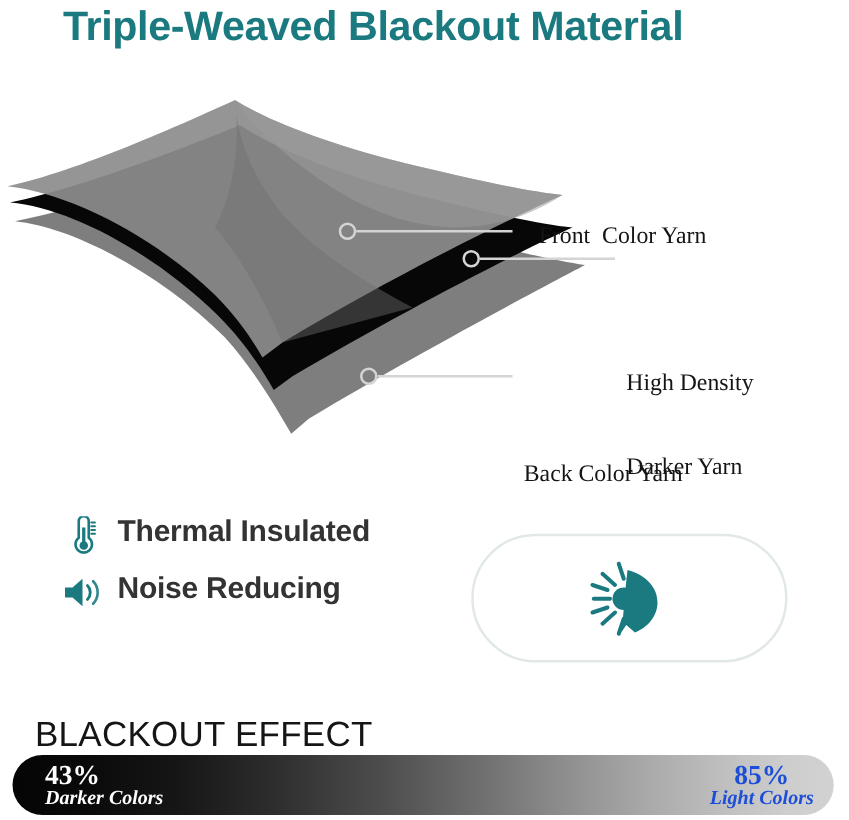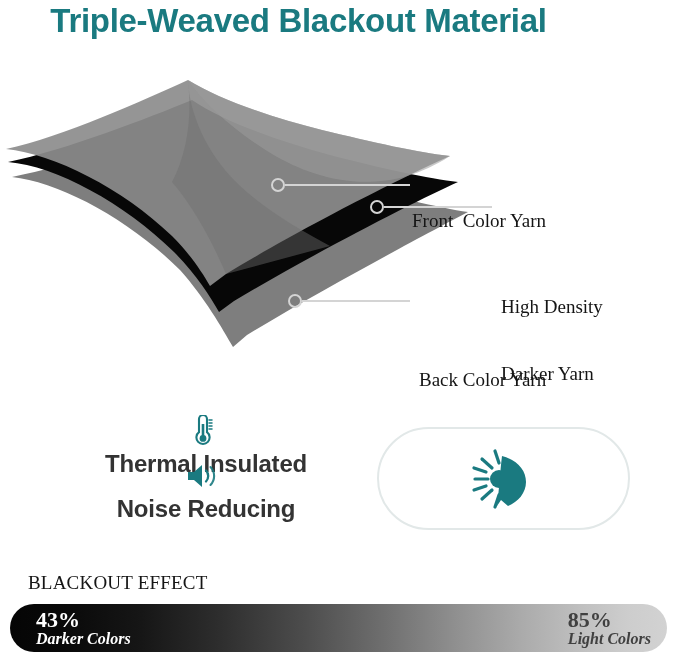--- a/index.html
+++ b/index.html
@@ -42,36 +42,34 @@
   .diagram svg { display: block; }
 
   .callout-label {
     position: absolute;
     font-family: "Liberation Serif", serif;
     font-size: 19px;
     color: #151515;
     line-height: 1.18;
     white-space: pre;
   }
-  .callout-front { left: 412px; top: 108px; margin-top: 32px; }
+  .callout-front { left: 431px; top: 108px; }
   .callout-mid   { left: 501px; top: 181px; }
   .callout-back  { left: 419px; top: 299px; text-align: center; }
 
   
   .features {
     position: absolute;
     left: 46px;
     top: 412px;
     width: 310px;
   }
   .feature-row {
     display: flex;
-    align-items: center;
     height: 45px;
-    flex-direction: column;
   }
   .feature-icon {
     width: 38px;
     height: 34px;
     flex: 0 0 38px;
     display: flex;
     align-items: center;
     justify-content: center;
   }
   .feature-label {
@@ -116,22 +114,22 @@
     line-height: 1.04;
   }
   .badge-pct { font-size: 29px; display: block; }
   .badge-word { font-size: 29px; display: block; }
 
   
   .effect-heading {
     position: absolute;
     left: 28px;
     top: 572px;
-    font-family: Liberation Serif, serif;
-    font-size: 19px;
+    font-family: Liberation Sans, sans-serif;
+    font-size: 28px;
     color: #151515;
     letter-spacing: 0.2px;
     white-space: nowrap;
   }
   .effect-bar {
     position: absolute;
     left: 10px;
     top: 604px;
     width: 657px;
     height: 48px;
@@ -155,25 +153,25 @@
     top: 609px;
     color: #ffffff;
     font-family: "Liberation Serif", serif;
     font-weight: bold;
     line-height: 1.02;
   }
   .effect-right {
     position: absolute;
     right: 28px;
     top: 609px;
-    color: #404040;
+    color: #1d4ed8;
     font-family: "Liberation Serif", serif;
     font-weight: bold;
     line-height: 1.02;
-    text-align: left;
+    text-align: center;
   }
   .eff-pct { font-size: 22px; display: block; }
   .eff-cap { font-size: 16px; display: block; font-style: italic; }
 </style>
 </head>
 <body>
 
 <div class="title">Triple-Weaved Blackout Material</div>
 
 <div class="diagram">

